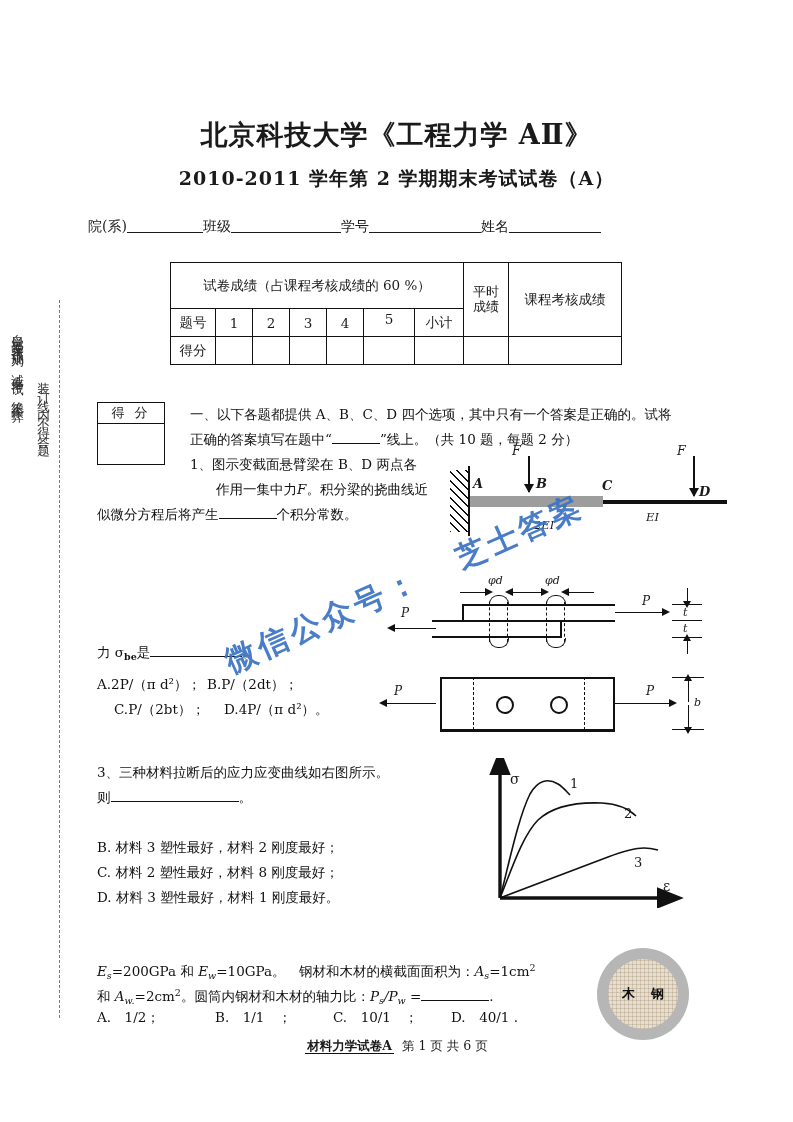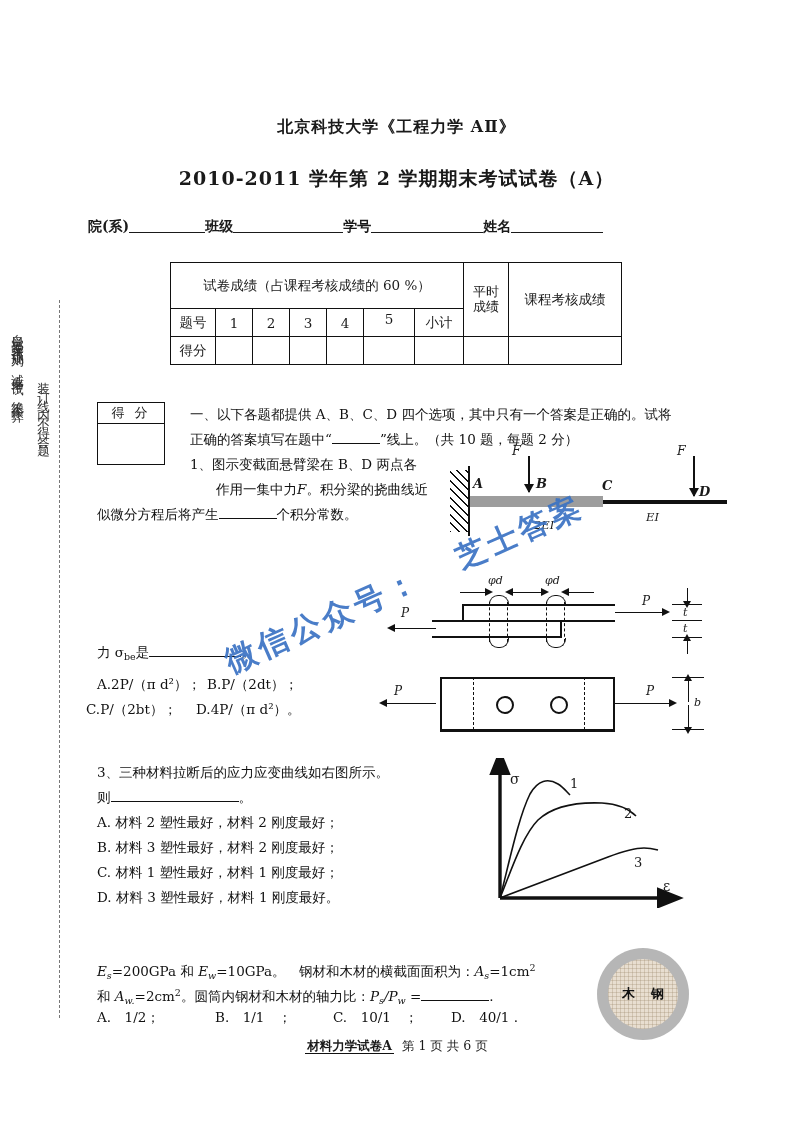--- a/index.html
+++ b/index.html
@@ -22,35 +22,35 @@
   .seal-col.inner{left:34px;top:72px;letter-spacing:9px;}
   .seal-dash{
     position:absolute;left:59px;top:0;width:0;height:718px;
     border-left:1px dashed #777;
   }
 
   
   .title1{
     position:absolute;left:0;right:0;top:117px;text-align:center;
     font-family:"DejaVu Serif","Liberation Serif",serif;
-    font-weight:bold;font-size:16px;letter-spacing:1px;
+    font-weight:bold;font-size:27px;letter-spacing:1px;
   }
   .title2{
     position:absolute;left:0;right:0;top:166px;text-align:center;
     font-family:"DejaVu Serif","Liberation Serif",serif;
     font-weight:bold;font-size:19px;letter-spacing:1px;
   }
 
   
   .idline{
     position:absolute;left:88px;top:218px;width:600px;
     font-family:"DejaVu Serif","Liberation Serif",serif;
     font-size:14px;white-space:nowrap;
   }
-  .idline .lbl{display:inline-block;font-weight:bold;}
+  .idline .lbl{display:inline-block;}
   .blank-u{display:inline-block;border-bottom:1px solid #1a1a1a;vertical-align:-2px;}
 
   
   .score-wrap{position:absolute;left:170px;top:262px;}
   table.score{border-collapse:collapse;font-family:"DejaVu Serif","Liberation Serif",serif;}
   table.score td{
     border:1px solid #111;text-align:center;vertical-align:middle;
     font-size:13.5px;padding:0;
   }
   .sc-head{height:46px;}
@@ -227,25 +227,25 @@
     <div class="flabel" style="left:62px;top:-9px">F</div>
     <div class="flabel" style="left:227px;top:-9px">F</div>
     <div class="ptlabel" style="left:23px;top:24px">A</div>
     <div class="ptlabel" style="left:86px;top:24px">B</div>
     <div class="ptlabel" style="left:152px;top:26px">C</div>
     <div class="ptlabel" style="left:249px;top:32px">D</div>
     <div class="eilabel" style="left:84px;top:66px">2EI</div>
     <div class="eilabel" style="left:196px;top:58px">EI</div>
   </div>
 
-  <div class="txt" style="left:97px;top:640px;width:300px"><span>力 σ</span><span class="sub" style="font-style:normal;font-weight:normal">be</span><span>是</span><span class="ul" style="width:92px"></span><span>。</span></div>
+  <div class="txt" style="left:97px;top:640px;width:300px"><span>力 σ</span><span class="sub" style="font-style:normal;font-weight:bold">be</span><span>是</span><span class="ul" style="width:92px"></span><span>。</span></div>
   <div class="txt q-opts" style="left:97px;top:672px;width:320px">
     <span style="display:inline-block;width:110px"><span>A.</span><span>2P/（π d²）；</span></span><span style="display:inline-block"><span>B.</span><span>P/（2dt）；</span></span>
   </div>
-  <div class="txt q-opts" style="left:86px;top:697px;width:320px">
+  <div class="txt q-opts" style="left:114px;top:697px;width:320px">
     <span style="display:inline-block;width:110px"><span>C.</span><span>P/（2bt）；</span></span><span style="display:inline-block"><span>D.</span><span>4P/（π d²）。</span></span>
   </div>
 
   <div class="fig-rivet">
 
     <div class="rv-line" style="left:52px;top:32px;width:153px;height:2px"></div>
     <div class="rv-line" style="left:52px;top:32px;width:2px;height:18px"></div>
     <div class="rv-line" style="left:52px;top:48px;width:153px;height:2px"></div>
     <div class="rv-line" style="left:22px;top:48px;width:130px;height:2px"></div>
     <div class="rv-line" style="left:150px;top:48px;width:2px;height:18px"></div>
@@ -294,23 +294,22 @@
     <div class="rv-txt" style="left:-16px;top:112px;font-size:12px">P</div>
     <div class="rv-line" style="left:262px;top:105px;width:32px;height:1.4px"></div>
     <div class="rv-line" style="left:262px;top:157px;width:32px;height:1.4px"></div>
     <div class="varrow u" style="left:278px;top:108px;height:22px"></div>
     <div class="varrow d" style="left:278px;top:133px;height:23px"></div>
     <div class="rv-txt" style="left:284px;top:124px">b</div>
   </div>
 
   <div class="txt" style="left:97px;top:760px;width:390px">3、三种材料拉断后的应力应变曲线如右图所示。</div>
   <div class="txt" style="left:97px;top:785px;width:390px"><span>则</span><span class="ul" style="width:128px"></span><span>。</span></div>
-  <div class="txt" style="left:97px;top:810px;width:390px">A. 材料 2 塑性最好，材料 2 刚度最好；</div>
   <div class="txt" style="left:97px;top:835px;width:390px">B. 材料 3 塑性最好，材料 2 刚度最好；</div>
-  <div class="txt" style="left:97px;top:860px;width:390px">C. 材料 1 塑性最好，材料 1 刚度最好；</div>
+  <div class="txt" style="left:97px;top:860px;width:390px">C. 材料 2 塑性最好，材料 8 刚度最好；</div>
   <div class="txt" style="left:97px;top:885px;width:390px">D. 材料 3 塑性最好，材料 1 刚度最好。</div>
 
   <div class="fig-curve">
     <svg width="215" height="150" viewBox="0 0 215 150">
       <defs>
         <marker id="ah" markerWidth="9" markerHeight="9" refX="1" refY="3.2" orient="auto">
           <path d="M0,0 L8,3.2 L0,6.4 z" fill="#111"></path>
         </marker>
       </defs>
 

